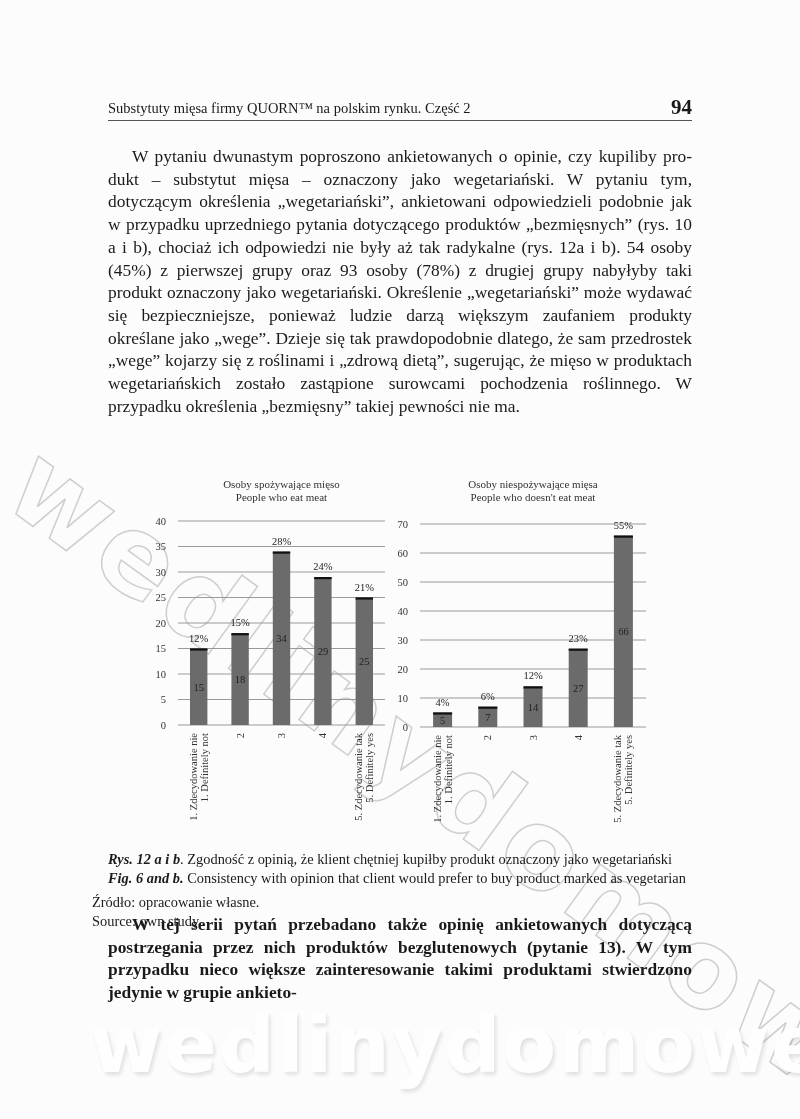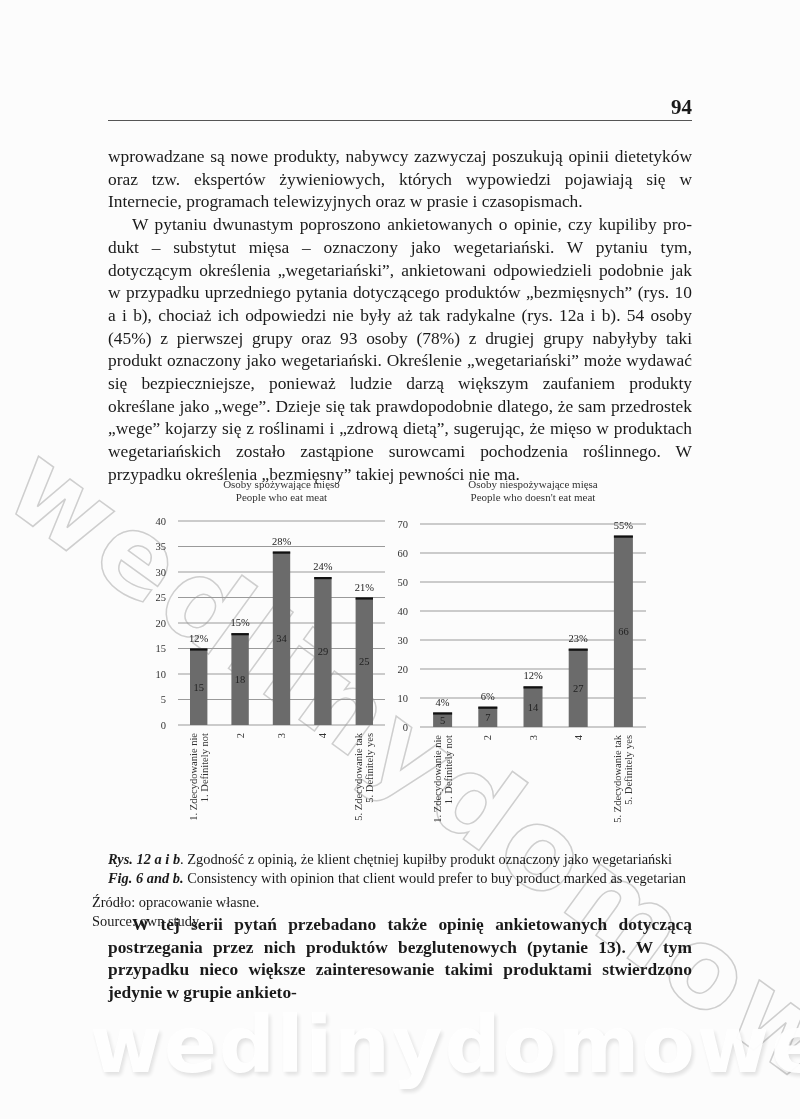--- a/index.html
+++ b/index.html
@@ -37,25 +37,25 @@
     transform: rotate(36deg); transform-origin: left top; white-space: nowrap; pointer-events: none;
     letter-spacing: 6px;
   }
 </style>
 </head>
 <body>
 
 <div class="watermark-diag">wedlinydomowe.pl</div>
 
 <div class="running-head">
+  <span class="title">Substytuty mięsa firmy QUORN™ na polskim rynku. Część 2</span>
   <span class="pageno">94</span>
 </div>
 
 <div class="body-text" id="para-top">
-    <p>wprowadzane są nowe produkty, nabywcy zazwyczaj poszukują opinii dietetyków oraz tzw. ekspertów żywieniowych, których wypowiedzi pojawiają się w Internecie, programach telewizyjnych oraz w prasie i czasopismach.</p>
     <p class="indent">W pytaniu dwunastym poproszono ankietowanych o opinie, czy kupiliby pro­dukt – substytut mięsa – oznaczony jako wegetariański. W pytaniu tym, dotyczącym określenia „wegetariański”, ankietowani odpowiedzieli podobnie jak w przypadku uprzedniego pytania dotyczącego produktów „bezmięsnych” (rys. 10 a i b), chociaż ich odpowiedzi nie były aż tak radykalne (rys. 12a i b). 54 osoby (45%) z pierwszej grupy oraz 93 osoby (78%) z drugiej grupy nabyłyby taki produkt oznaczony jako wegetariański. Określenie „wegetariański” może wydawać się bezpieczniejsze, po­nieważ ludzie darzą większym zaufaniem produkty określane jako „wege”. Dzieje się tak prawdopodobnie dlatego, że sam przedrostek „wege” kojarzy się z roślinami i „zdrową dietą”, sugerując, że mięso w produktach wegetariańskich zostało zastą­pione surowcami pochodzenia roślinnego. W przypadku określenia „bezmięsny” ta­kiej pewności nie ma.</p>
   </div>
 
 <div class="charts">
   <svg id="chart-a" width="270" height="370">
       <text x="141.5" y="14" text-anchor="middle" font-size="11" font-family="&quot;Liberation Serif&quot;, serif" fill="#333">Osoby spożywające mięso</text>
       <text x="141.5" y="27" text-anchor="middle" font-size="11" font-family="&quot;Liberation Serif&quot;, serif" fill="#333">People who eat meat</text>
       <line x1="38" x2="245" y1="251" y2="251" stroke="#9a9a9a" stroke-width="1.2"></line>
       <text x="26" y="254.5" text-anchor="end" font-size="10.5" font-family="&quot;Liberation Serif&quot;, serif" fill="#333">0</text>
       <line x1="38" x2="245" y1="225.5" y2="225.5" stroke="#9a9a9a" stroke-width="1.2"></line>

